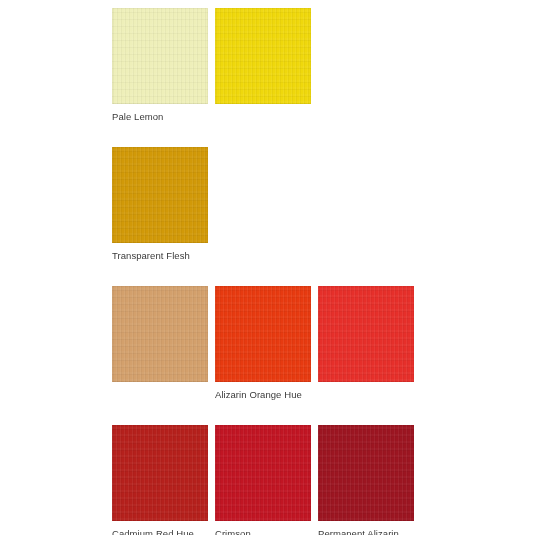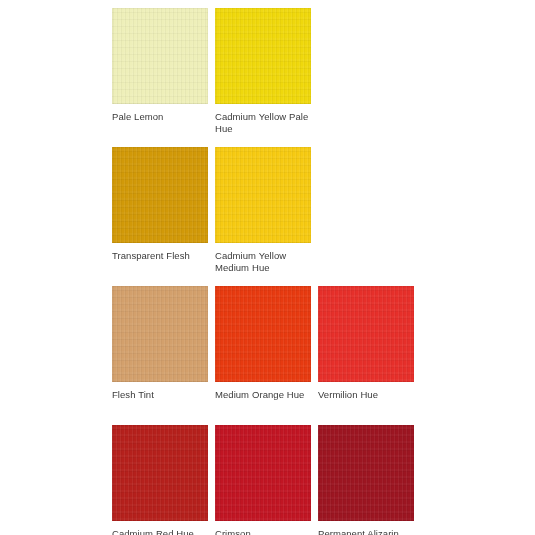--- a/index.html
+++ b/index.html
@@ -83,53 +83,44 @@
       <div class="swatch-cell">
         <div class="swatch" style="background-color: rgb(238, 239, 185);">
           <span class="tex"></span>
         </div>
         <div class="caption">Pale Lemon</div>
       </div>
       <div class="swatch-cell">
         <div class="swatch" style="background-color: rgb(239, 216, 12);">
           <span class="tex"></span>
         </div>
-        <div class="caption">Cadmium Yellow Pale Hue</div>
       </div>
       <div class="row-spacer"></div>
       <div class="swatch-cell">
         <div class="swatch" style="background-color: rgb(209, 153, 8);">
           <span class="tex"></span>
         </div>
         <div class="caption">Transparent Flesh</div>
       </div>
-      <div class="swatch-cell">
-        <div class="swatch" style="background-color: rgb(246, 202, 18);">
-          <span class="tex"></span>
-        </div>
-        <div class="caption">Cadmium Yellow Medium Hue</div>
-      </div>
       <div class="row-spacer"></div>
       <div class="swatch-cell">
         <div class="swatch" style="background-color: rgb(211, 160, 108);">
           <span class="tex"></span>
         </div>
-        <div class="caption">Flesh Tint</div>
       </div>
       <div class="swatch-cell">
         <div class="swatch" style="background-color: rgb(231, 58, 16);">
           <span class="tex"></span>
         </div>
-        <div class="caption">Medium Orange Hue</div>
+        <div class="caption">Alizarin Orange Hue</div>
       </div>
       <div class="swatch-cell">
         <div class="swatch" style="background-color: rgb(230, 47, 42);">
           <span class="tex"></span>
         </div>
-        <div class="caption">Vermilion Hue</div>
       </div>
       <div class="row-spacer"></div>
       <div class="swatch-cell">
         <div class="swatch" style="background-color: rgb(181, 32, 28);">
           <span class="tex"></span>
         </div>
         <div class="caption">Cadmium Red Hue</div>
       </div>
       <div class="swatch-cell">
         <div class="swatch" style="background-color: rgb(193, 21, 35);">

